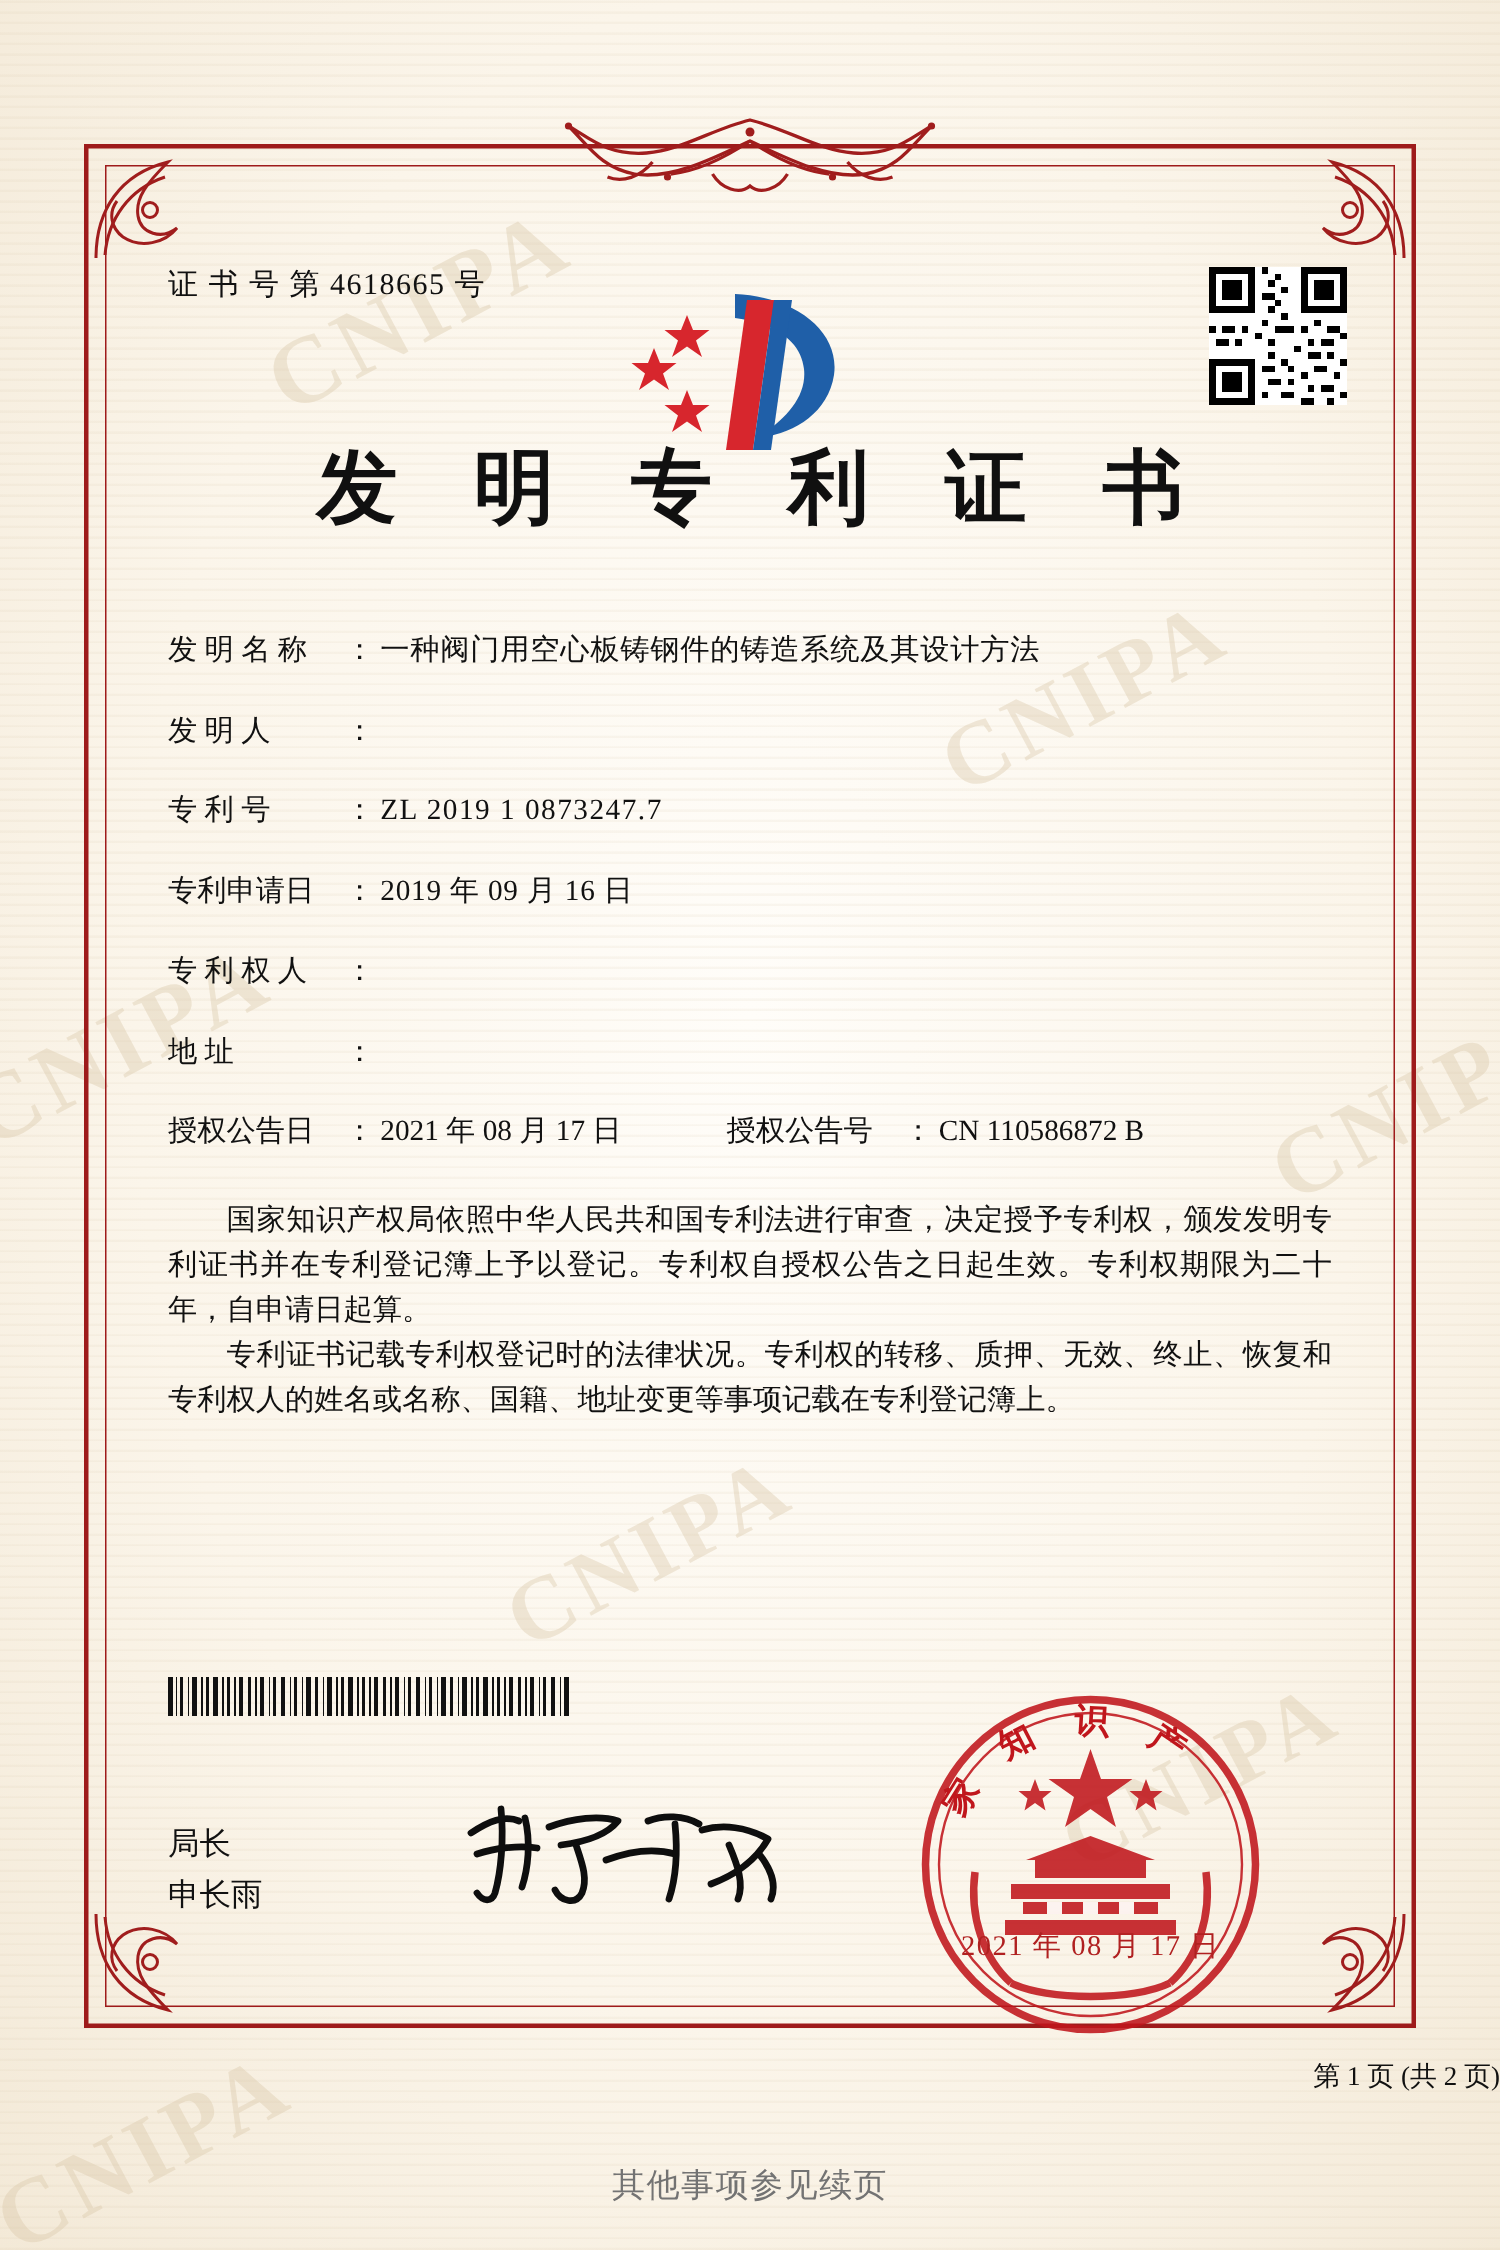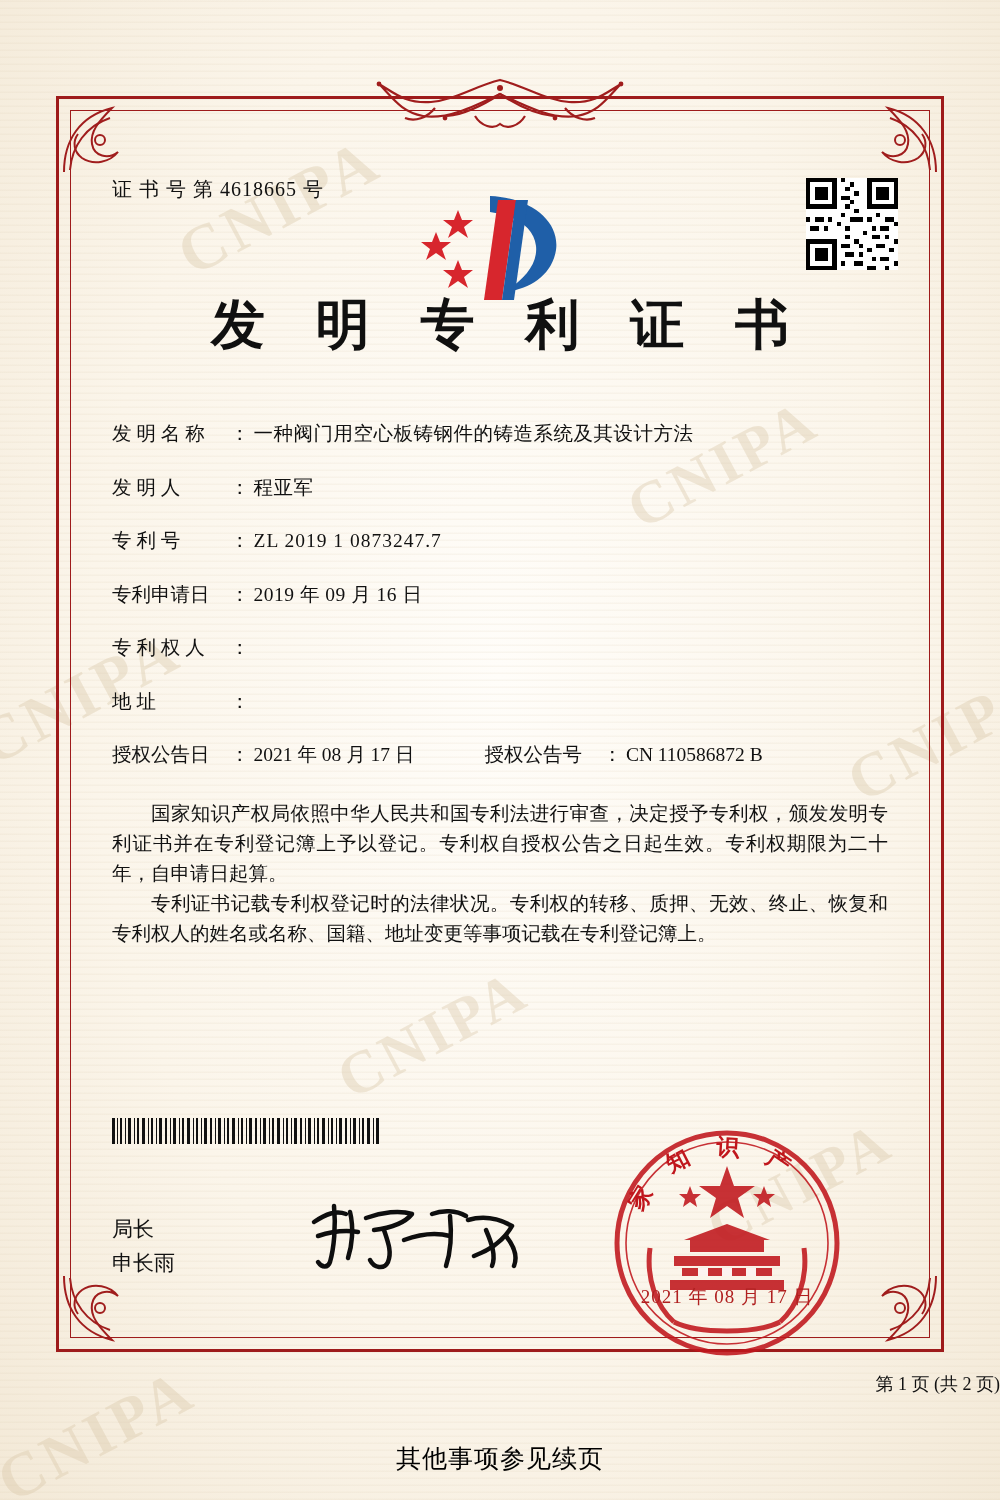--- a/index.html
+++ b/index.html
@@ -114,21 +114,21 @@
     font-size:19px;color:#b02020;letter-spacing:1px;
     font-family:"Liberation Serif",serif;
   }
 
   .page-no{
     position:absolute;left:0;right:0;top:1372px;text-align:right;
     font-size:18px;color:#111;
   }
   .footer-note{
     position:absolute;left:0;right:0;top:1442px;text-align:center;
-    font-size:25px;color:#000000;letter-spacing:1px;
+    font-size:22px;color:#737373;letter-spacing:1px;
   }
 </style>
 </head>
 <body>
 
 <div class="paper"></div>
 
 <div class="wm" style="left:170px;top:170px;font-size:64px;transform:rotate(-28deg);">CNIPA</div>
 <div class="wm" style="left:620px;top:430px;font-size:60px;transform:rotate(-28deg);">CNIPA</div>
 <div class="wm" style="left:-30px;top:660px;font-size:64px;transform:rotate(-28deg);">CNIPA</div>
@@ -273,21 +273,20 @@
 
     <div class="row">
       <span class="lab">发 明 名 称</span>
       <span class="colon">：</span>
       <span class="val">一种阀门用空心板铸钢件的铸造系统及其设计方法</span>
     </div>
 
     <div class="row">
       <span class="lab">发  明  人</span>
       <span class="colon">：</span>
-      <span class="val">程亚军</span>
     </div>
 
     <div class="row">
       <span class="lab">专  利  号</span>
       <span class="colon">：</span>
       <span class="val mono">ZL 2019 1 0873247.7</span>
     </div>
 
     <div class="row">
       <span class="lab">专利申请日</span>

